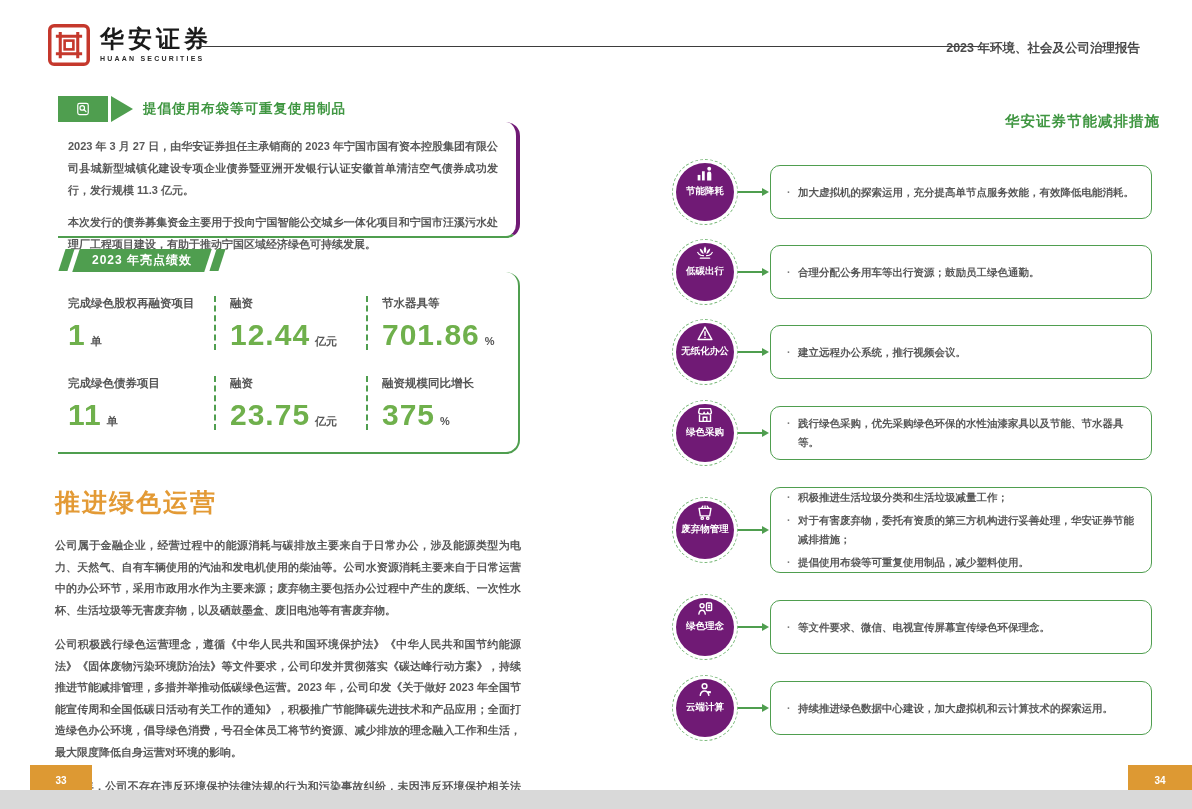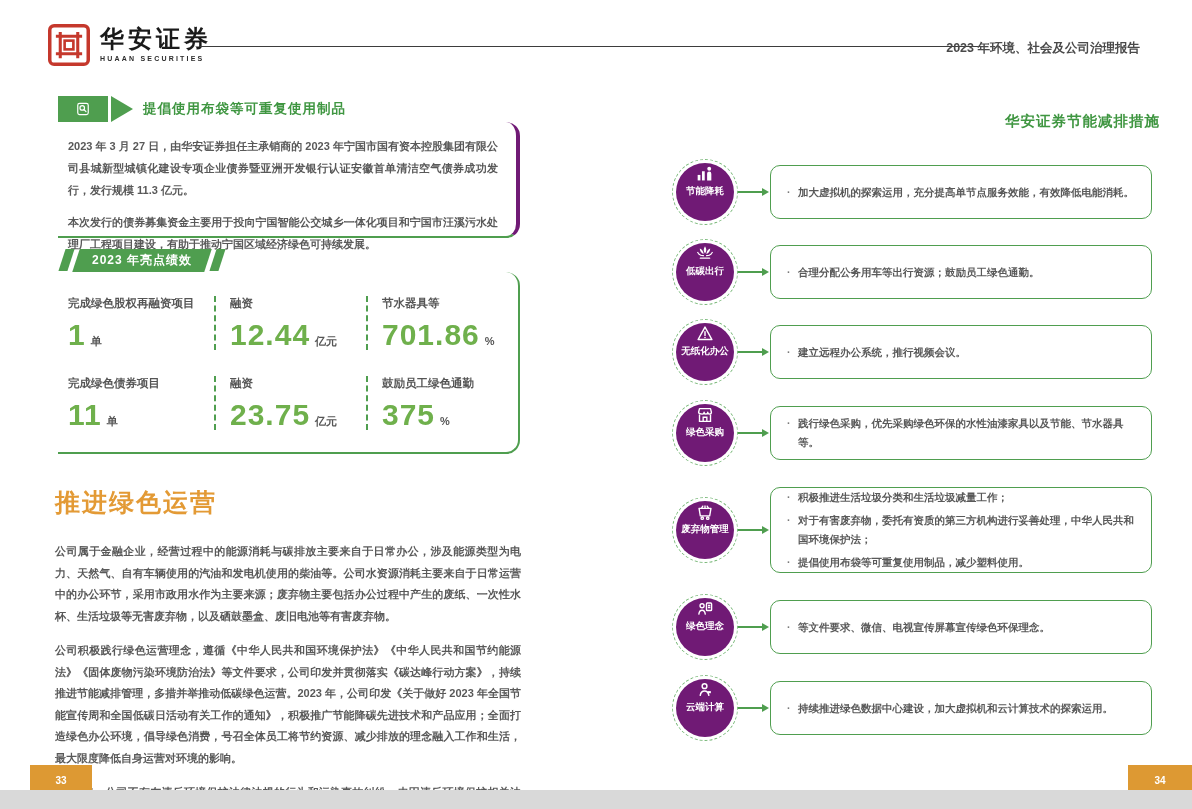--- a/index.html
+++ b/index.html
@@ -45,21 +45,21 @@
   .stat-row{display:flex;margin-bottom:26px;}
   .stat-cell{width:146px;box-sizing:border-box;}
   .stat-cell.sep{border-left:2px dashed #4f9e4f;padding-left:14px;width:152px;}
   .stat-label{font-size:11.5px;font-weight:bold;color:#555;margin-bottom:9px;white-space:nowrap;}
   .stat-value-line{display:flex;align-items:baseline;}
   .stat-value{font-size:30px;line-height:30px;font-weight:bold;color:#6fb04c;letter-spacing:1px;}
   .stat-unit{font-size:11px;font-weight:bold;color:#555;margin-left:5px;}
 
   
   .greenops{position:absolute;left:55px;top:486px;width:466px;}
-  .greenops h2{margin:0 0 22px 0;font-size:25px;font-weight:bold;color:#e39a35;letter-spacing:2px;}
+  .greenops h2{margin:0 0 16px 0;font-size:25px;font-weight:bold;color:#e39a35;letter-spacing:2px;}
   .greenops p{margin:0 0 13px 0;font-size:11px;font-weight:bold;color:#595959;
               line-height:21.5px;text-align:justify;}
 
   
   .rp-title{position:absolute;left:660px;top:112px;width:500px;text-align:right;
             font-size:14.5px;font-weight:bold;color:#3f9641;letter-spacing:1px;}
 
   .measure-row{position:absolute;left:660px;width:492px;display:flex;align-items:stretch;}
   .m-circle-wrap{position:relative;width:66px;height:66px;flex:0 0 66px;margin-left:12px;align-self:center;}
   .m-ring{position:absolute;inset:0;border:1px dashed #79b879;border-radius:50%;}
@@ -161,21 +161,21 @@
     </div>
   </div>
         <div class="stat-cell sep">
     <div class="stat-label">融资</div>
     <div class="stat-value-line">
       <span class="stat-value">23.75</span>
       <span class="stat-unit">亿元</span>
     </div>
   </div>
         <div class="stat-cell sep">
-    <div class="stat-label">鼓励员工绿色通勤</div>
+    <div class="stat-label">融资规模同比增长</div>
     <div class="stat-value-line">
       <span class="stat-value">375</span>
       <span class="stat-unit">%</span>
     </div>
   </div>
       </div>
     </div>
 
   <div class="greenops">
     <h2>推进绿色运营</h2>
@@ -290,21 +290,21 @@
             </span>
         <span class="m-label">废弃物管理</span>
       </div>
     </div>
     <div class="m-arrow">
       <span class="m-arrow-line"></span>
           <span class="m-arrow-head"></span>
     </div>
     <div class="m-box">
           <div class="m-bullet">积极推进生活垃圾分类和生活垃圾减量工作；</div>
-          <div class="m-bullet">对于有害废弃物，委托有资质的第三方机构进行妥善处理，中华人民共和国环境保护法；</div>
+          <div class="m-bullet">对于有害废弃物，委托有资质的第三方机构进行妥善处理，华安证券节能减排措施；</div>
           <div class="m-bullet">提倡使用布袋等可重复使用制品，减少塑料使用。</div>
         </div>
   </div>
       <div class="measure-row" style="top: 600px; height: 54px;">
     <div class="m-circle-wrap">
       <div class="m-ring"></div>
       <div class="m-circle">
         <span class="m-icon">
               <svg viewBox="0 0 24 24" fill="none" stroke="#fff" stroke-width="1.5">
                 <circle cx="8.8" cy="8.5" r="2.2"></circle>

